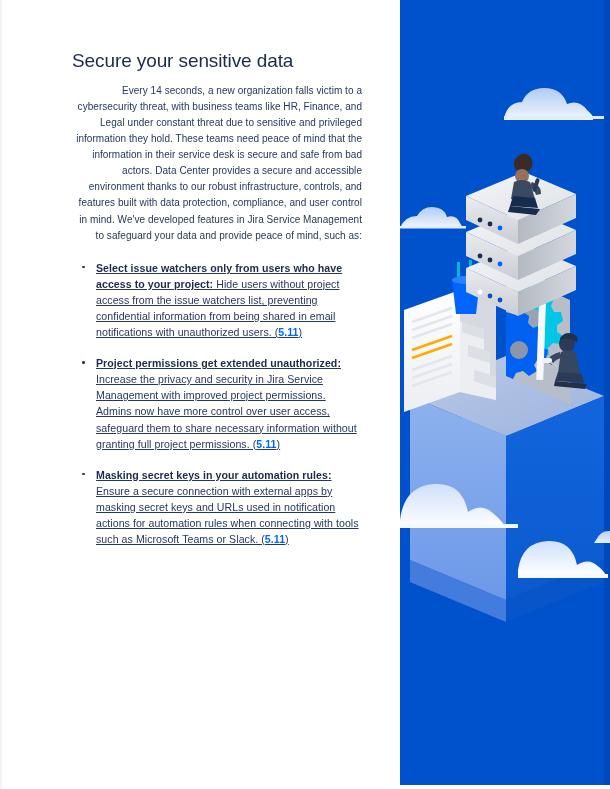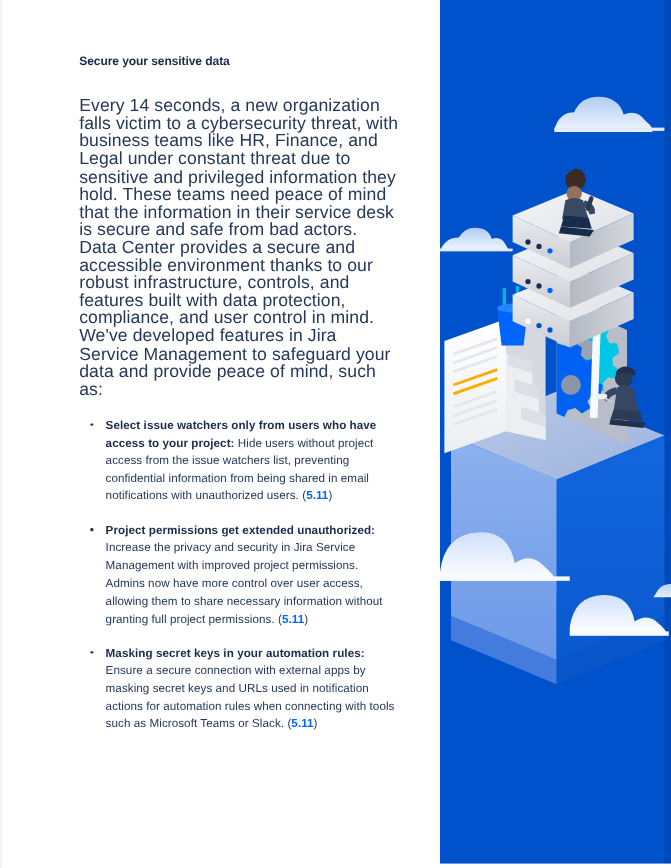--- a/index.html
+++ b/index.html
@@ -25,47 +25,49 @@
   }
 
   
   .content {
     position: absolute;
     left: 70px;
     top: 50px;
     width: 290px;
   }
   .heading {
-    font-size: 11px;
-    font-weight: 700;
+    font-size: 19px;
+    font-weight: 400;
     color: #1c2b4b;
     letter-spacing: -0.1px;
-    margin: 0 0 26px 0;
+    margin: 0 0 10px 0;
     line-height: 1.2;
   }
   .body-copy {
-    font-size: 16px;
+    font-size: 10px;
     line-height: 16.1px;
     color: #253858;
     margin: 0;
     letter-spacing: 0.005em;
+    text-align: right;
   }
   ul.bullets {
     list-style: none;
     margin: 16px 0 0 0;
     padding: 0;
   }
   ul.bullets > li {
     position: relative;
     padding-left: 24px;
     margin-bottom: 15px;
     font-size: 10.6px;
     line-height: 16.1px;
     color: #253858;
     letter-spacing: 0.005em;
+    text-decoration: underline;
   }
   ul.bullets > li:last-child { margin-bottom: 12px; }
   ul.bullets > li .dot {
     position: absolute;
     left: 10px;
     top: 6px;
     width: 2.5px;
     height: 2.5px;
     background: #253858;
     border-radius: 50%;
@@ -105,21 +107,21 @@
 
     <ul class="bullets">
 
       <li>
         <span class="dot"></span>
         <span class="lead">Select issue watchers only from users who have access to your project:</span><span> Hide users without project access from the issue watchers list, preventing confidential information from being shared in email notifications with unauthorized users. (</span><span class="ver">5.11</span><span class="paren">)</span>
       </li>
 
       <li>
         <span class="dot"></span>
-        <span class="lead">Project permissions get extended unauthorized:</span><span> Increase the privacy and security in Jira Service Management with improved project permissions. Admins now have more control over user access, allowing them to share necessary information without granting full project permissions. (</span><span class="ver">5.11</span><span class="paren">)</span>
+        <span class="lead">Project permissions get extended unauthorized:</span><span> Increase the privacy and security in Jira Service Management with improved project permissions. Admins now have more control over user access, safeguard them to share necessary information without granting full project permissions. (</span><span class="ver">5.11</span><span class="paren">)</span>
       </li>
 
       <li>
         <span class="dot"></span>
         <span class="lead">Masking secret keys in your automation rules:</span><span> Ensure a secure connection with external apps by masking secret keys and URLs used in notification actions for automation rules when connecting with tools such as Microsoft Teams or Slack. (</span><span class="ver">5.11</span><span class="paren">)</span>
       </li>
 
     </ul>
   </div>
 

